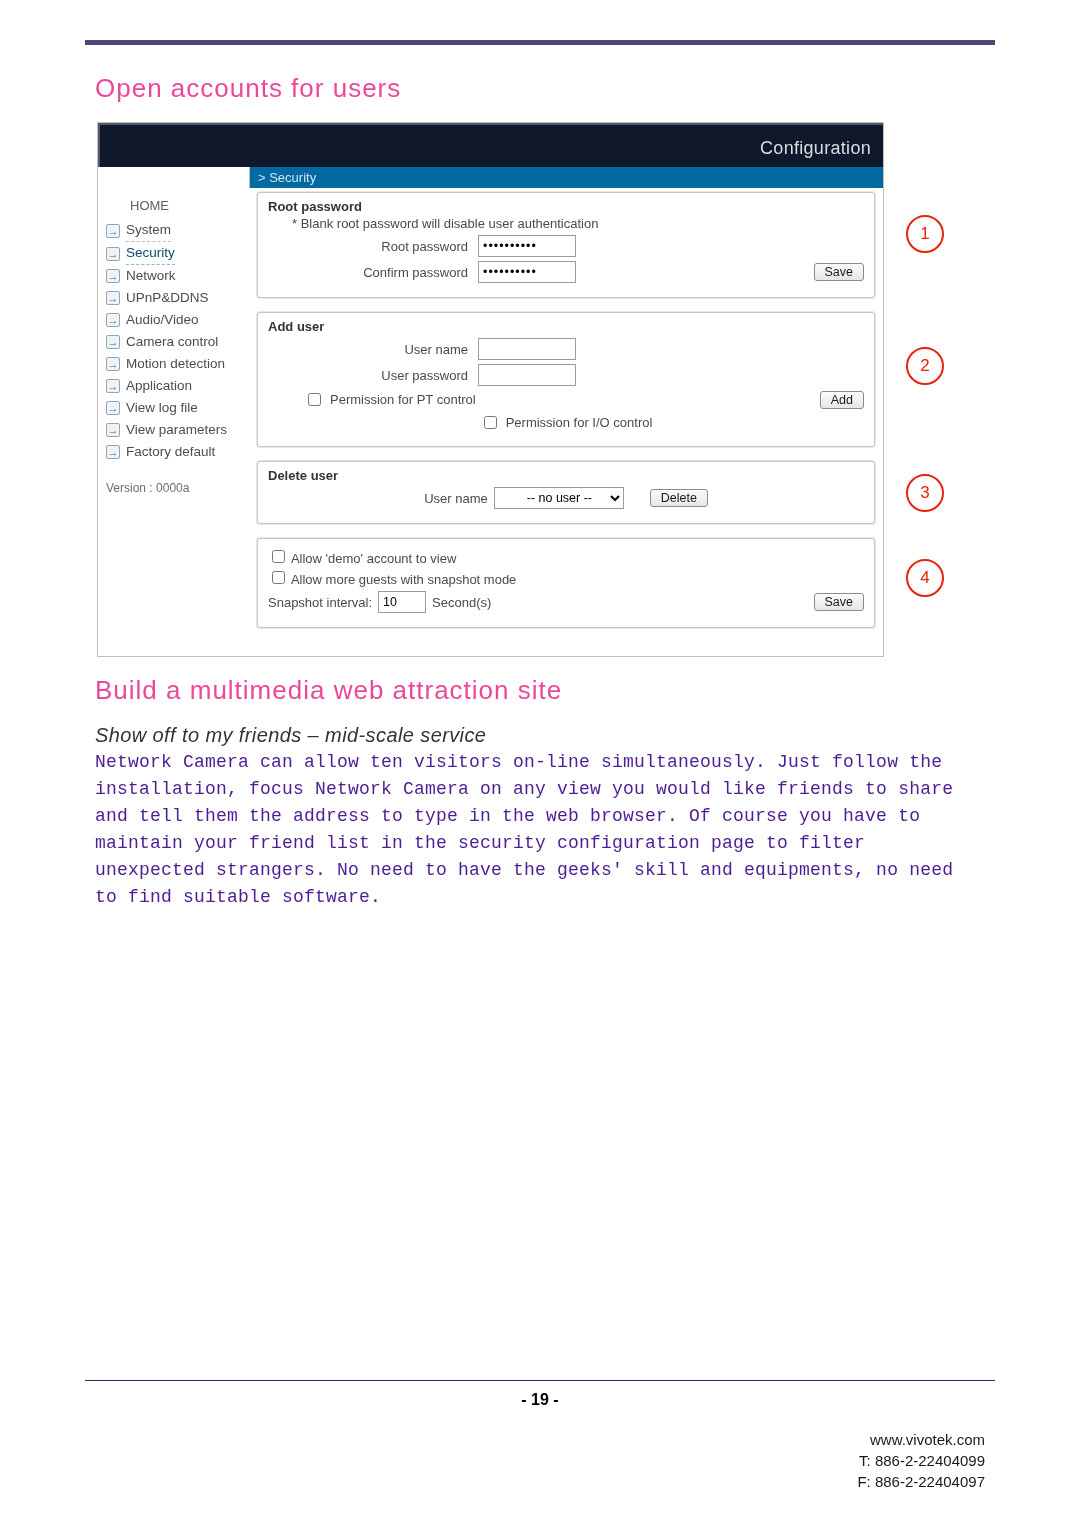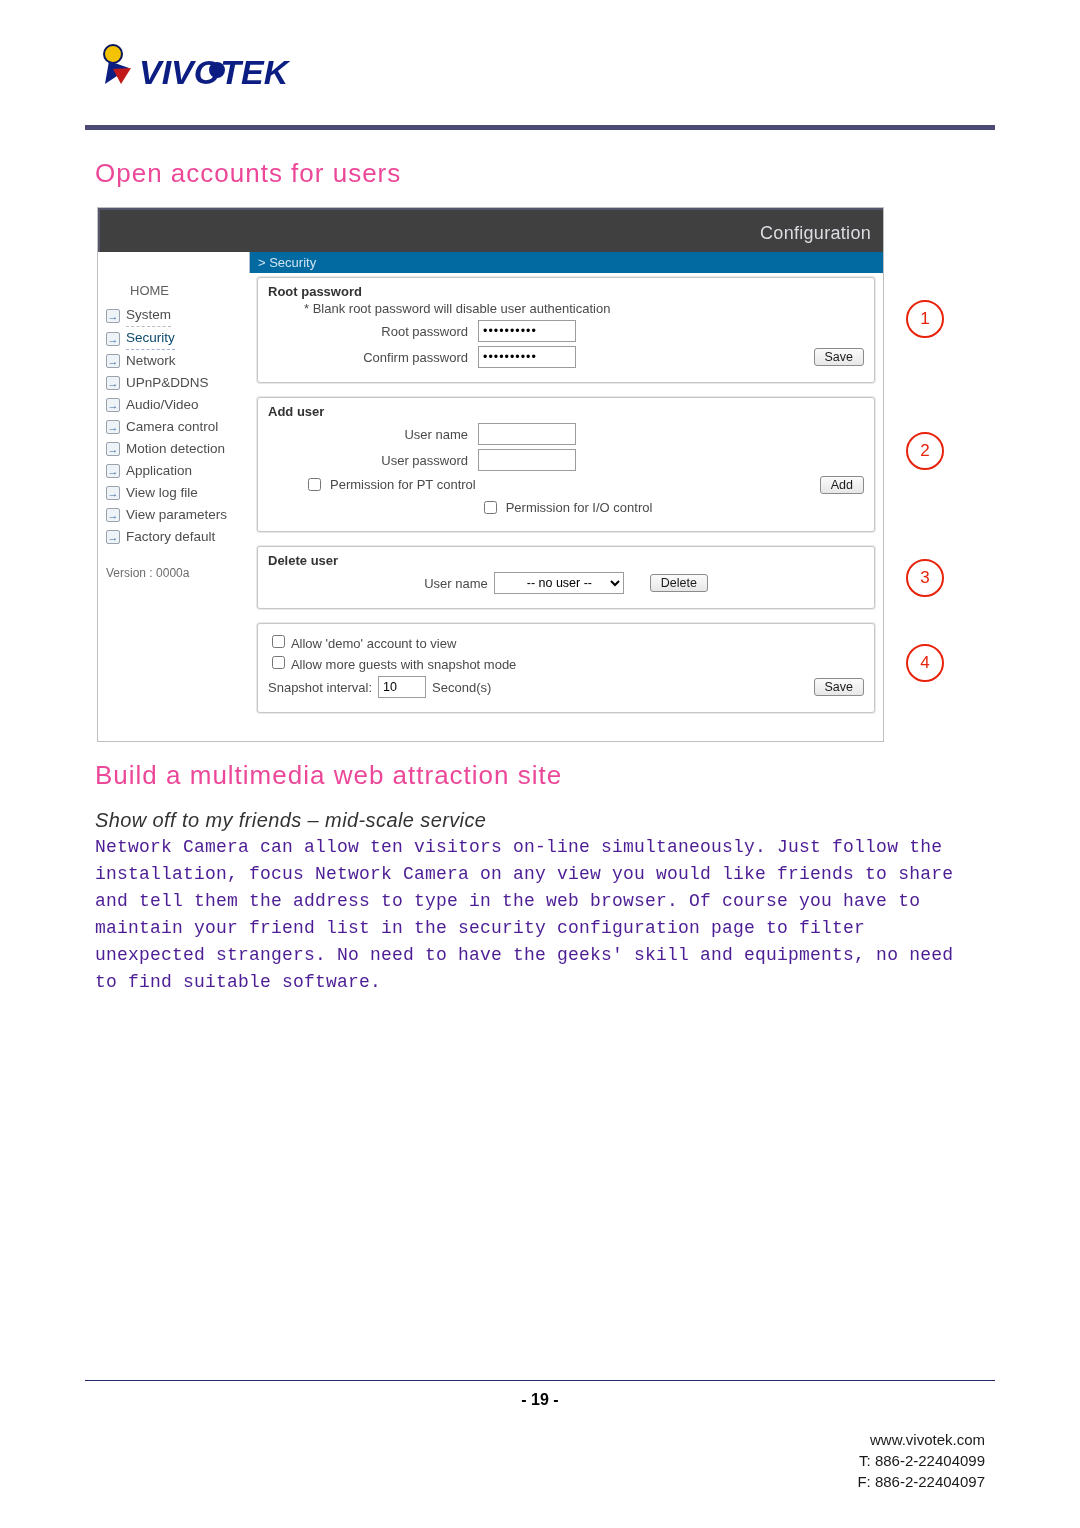--- a/index.html
+++ b/index.html
@@ -48,21 +48,21 @@
   .shot {
     width: 785px;
     margin-left: 2px;
     font-family: Verdana, Arial, sans-serif;
     font-size: 14px;
     color: #3a3a3a;
     border: 1px solid #bfbfbf;
   }
   .shot .titlebar {
     height: 44px;
-    background: #404040;
+    background: #0f172a;
     text-align: right;
     color: #dcdce3;
     font-size: 18px;
     line-height: 50px;
     padding-right: 12px;
     letter-spacing: .3px;
     box-shadow: inset 2px 2px 0 #56566a;
   }
   .shot .bread {
     background: #0369a1;
@@ -231,29 +231,20 @@
     font-size: 15px;
     color: #1a1a1a;
     line-height: 21px;
   }
 </style>
 </head>
 <body>
 
 <div class="page">
 
-  <div class="logo">
-    <svg width="230" height="55" viewBox="0 0 230 55">
-      <circle cx="18" cy="14" r="9" fill="#f3c200" stroke="#09155a" stroke-width="2"></circle>
-      <path d="M14 21 L10 44 L34 28 Z" fill="#0c1e82"></path>
-      <path d="M18 29 L26 44 L36 28 Z" fill="#c11919"></path>
-      <text x="44" y="44" font-family="Arial Black, Arial, sans-serif" font-size="34" font-weight="900" font-style="italic" fill="#0c1e82" letter-spacing="0">VIVOTEK</text>
-      <circle cx="122" cy="30" r="5" fill="none" stroke="#0c1e82" stroke-width="6"></circle>
-    </svg>
-  </div>
 
   <div class="rule-thick"></div>
 
   <div class="h-section">Open accounts for users</div>
 
   <div class="shot">
     <div class="titlebar">Configuration</div>
     <div class="bread">&gt; Security</div>
 
     <div class="body">
@@ -307,21 +298,21 @@
           </li>
         </ul>
         <div class="version">Version : 0000a</div>
       </div>
 
       <div class="main">
 
         <div class="panel marker-host">
           <div class="marker n1">1</div>
           <div class="legend">Root password</div>
-          <div style="margin:2px 0 4px 36px">* Blank root password will disable user authentication</div>
+          <div style="margin:2px 0 4px 24px">* Blank root password will disable user authentication</div>
           <div class="form-row">
             <label class="k">Root password</label>
             <input class="txt-mid" type="password" value="••••••••••" style="">
           </div>
           <div class="form-row">
             <label class="k">Confirm password</label>
             <input class="txt-mid" type="password" value="••••••••••" style="">
             <span style="flex:1"></span>
             <button class="btn">Save</button>
           </div>

